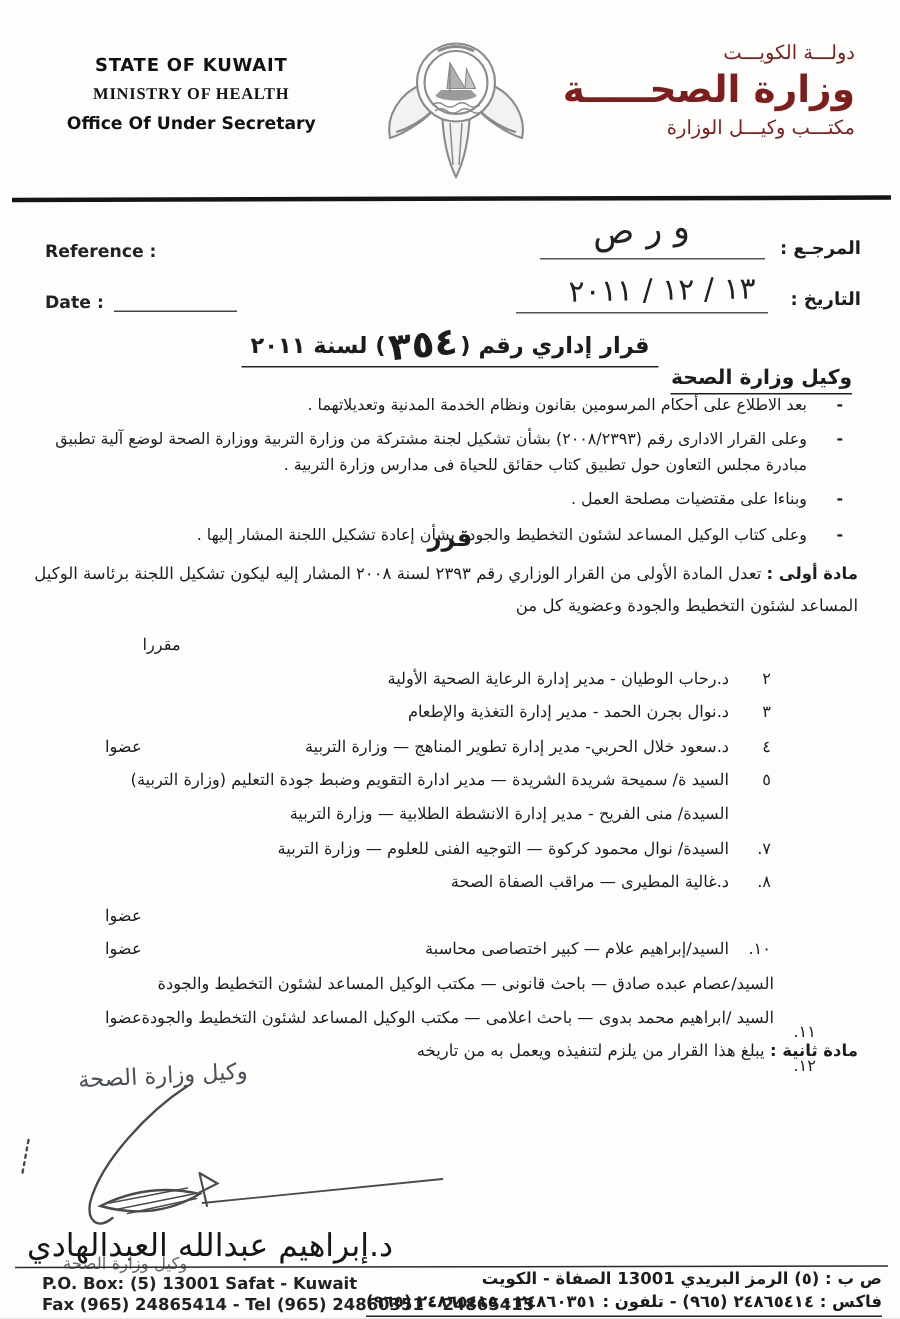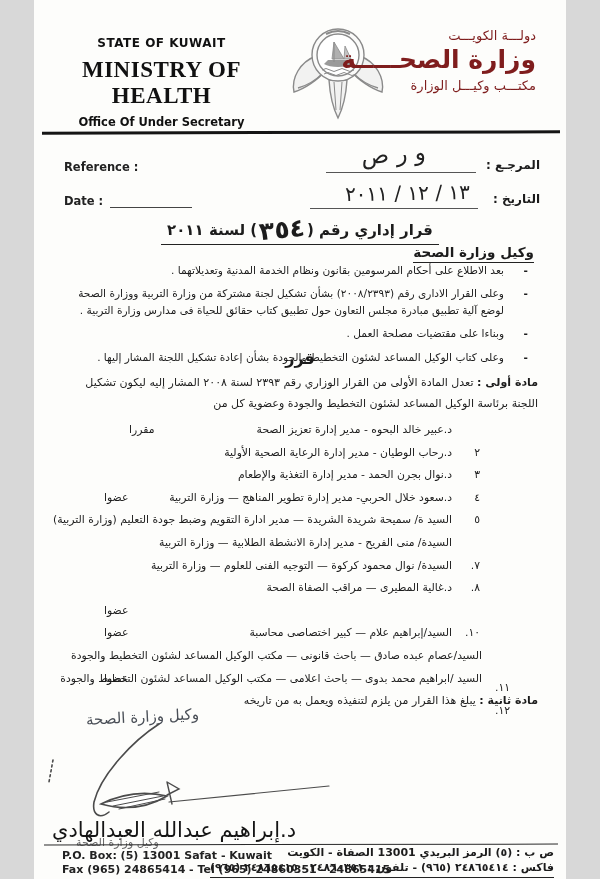--- a/index.html
+++ b/index.html
@@ -1,24 +1,24 @@
 <!DOCTYPE html>
 <html lang="ar"><head>
 <meta charset="utf-8">
 <style>
   html,body{margin:0;padding:0;background:#d8d8d8;}
   .page{
-    position:relative;width:532px;height:879px;margin:0 auto;
+    position:relative;width:600px;height:879px;margin:0 auto;
     background:#fdfdfb;color:#1c1c1c;overflow:hidden;
     font-family:"DejaVu Sans",sans-serif;
   }
   
   .hdr-en{position:absolute;left:30px;top:36px;width:195px;text-align:center;color:#111;}
   .hdr-en .l1{font-size:12px;font-weight:bold;letter-spacing:.5px;}
-  .hdr-en .l2{font-size:23px;font-weight:bold;font-family:"Liberation Serif","DejaVu Serif",serif;margin-top:7px;letter-spacing:.5px;}
+  .hdr-en .l2{font-size:11px;font-weight:bold;font-family:"Liberation Serif","DejaVu Serif",serif;margin-top:7px;letter-spacing:.5px;}
   .hdr-en .l3{font-size:11.5px;font-weight:bold;margin-top:6px;}
   .hdr-ar{position:absolute;right:30px;top:28px;width:200px;text-align:right;color:#7f1d1d;direction:rtl;}
   .hdr-ar .l1{font-size:13px;}
   .hdr-ar .l2{font-size:25px;font-weight:bold;margin-top:2px;}
   .hdr-ar .l3{font-size:13px;margin-top:4px;}
   .emblem{position:absolute;left:252px;top:22px;width:104px;height:100px;}
   .rule-top{position:absolute;left:8px;right:6px;top:131px;height:3px;background:#151515;transform:rotate(-.15deg);}
   
   .ref-en{position:absolute;left:30px;top:160px;font-size:11.5px;font-weight:bold;color:#222;}
   .date-en{position:absolute;left:30px;top:194px;font-size:11.5px;font-weight:bold;color:#222;}
@@ -140,21 +140,20 @@
   <div class="decide">قرر</div>
 
   <div class="article1">
     <span class="lbl">مادة أولى :</span>
     <span>تعدل المادة الأولى من القرار الوزاري رقم ٢٣٩٣ لسنة ٢٠٠٨ المشار إليه ليكون تشكيل اللجنة برئاسة الوكيل المساعد لشئون التخطيط والجودة وعضوية كل من</span>
   </div>
 
   <div class="members">
     <div class="m-row">
       <span class="m-num"></span>
-      <span class="m-text">د.عبير خالد البحوه -  مدير إدارة تعزيز الصحة</span>
       <span class="m-role first">مقررا</span>
     </div>
     <div class="m-row">
       <span class="m-num">٢</span>
       <span class="m-text">د.رحاب الوطيان - مدير إدارة الرعاية الصحية الأولية</span>
       <span class="m-role"></span>
     </div>
     <div class="m-row">
       <span class="m-num">٣</span>
       <span class="m-text">د.نوال بجرن الحمد -  مدير إدارة التغذية والإطعام</span>

